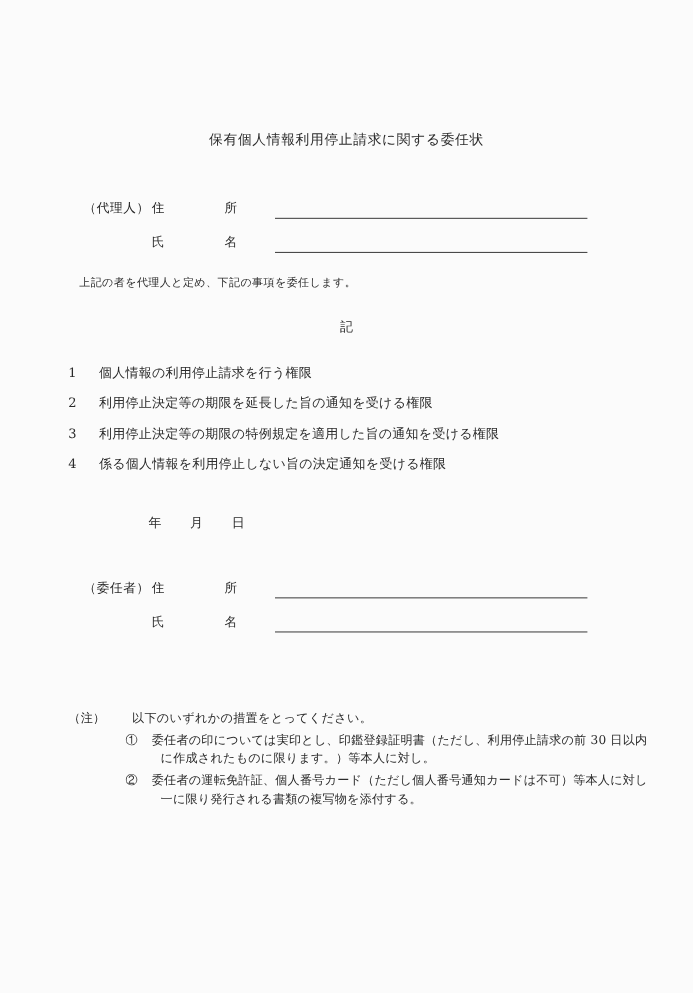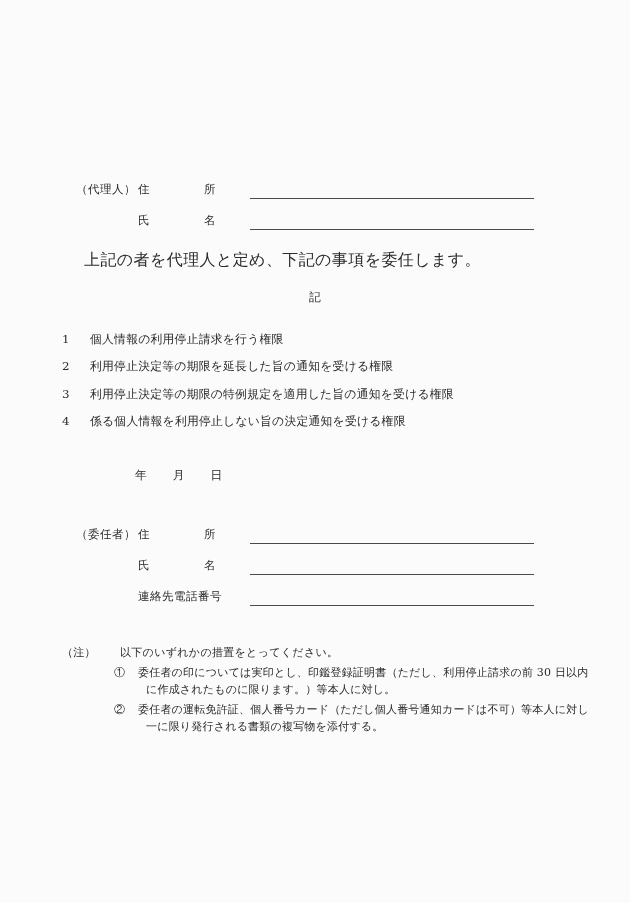--- a/index.html
+++ b/index.html
@@ -74,23 +74,23 @@
   .rule {
     position: absolute;
     left: 174px;
     top: 16px;
     width: 284px;
     border-bottom: 1.1px solid #4a4a4a;
   }
 
   
   .lead {
-    left: 84px;
+    left: 72px;
     top: 250px;
-    font-size: 16px;
+    font-size: 10px;
     letter-spacing: 0.4px;
   }
 
   
   .ki {
     left: 0;
     right: 0;
     top: 290px;
     text-align: center;
     font-size: 11.8px;
@@ -157,20 +157,21 @@
     display: block;
     padding-left: 8px;
   }
 </style>
 </head>
 <body>
 
 <div class="page">
 
 
+  <div class="abs doc-title">保有個人情報利用停止請求に関する委任状</div>
 
   <div class="field-row" style="left:76px; top:182px; width:460px;">
     <span class="fld-paren">（代理人）</span>
     <span class="fld-k1">住</span>
     <span class="fld-k2">所</span>
     <span class="rule"></span>
   </div>
 
   <div class="field-row" style="left:76px; top:213px; width:460px;">
     <span class="fld-k1">氏</span>
@@ -213,24 +214,20 @@
   </div>
 
   <div class="field-row" style="left:76px; top:558px; width:460px;">
     <span class="fld-k1">氏</span>
     <span class="fld-k2">名</span>
     <span class="rule">
       
     </span>
   </div>
 
-  <div class="field-row" style="left:76px; top:589px; width:460px;">
-    <span class="fld-wide">連絡先電話番号</span>
-    <span class="rule"></span>
-  </div>
 
   <div class="notes">
     <div class="note-head">
       <span class="nh-label">（注）</span><span>以下のいずれかの措置をとってください。</span>
     </div>
 
     <div class="note-item">
       <span class="note-mark">①</span>
       <span>委任者の印については実印とし、印鑑登録証明書（ただし、利用停止請求の前 30 日以内</span>
       <span class="cont">に作成されたものに限ります。）等本人に対し。</span>

